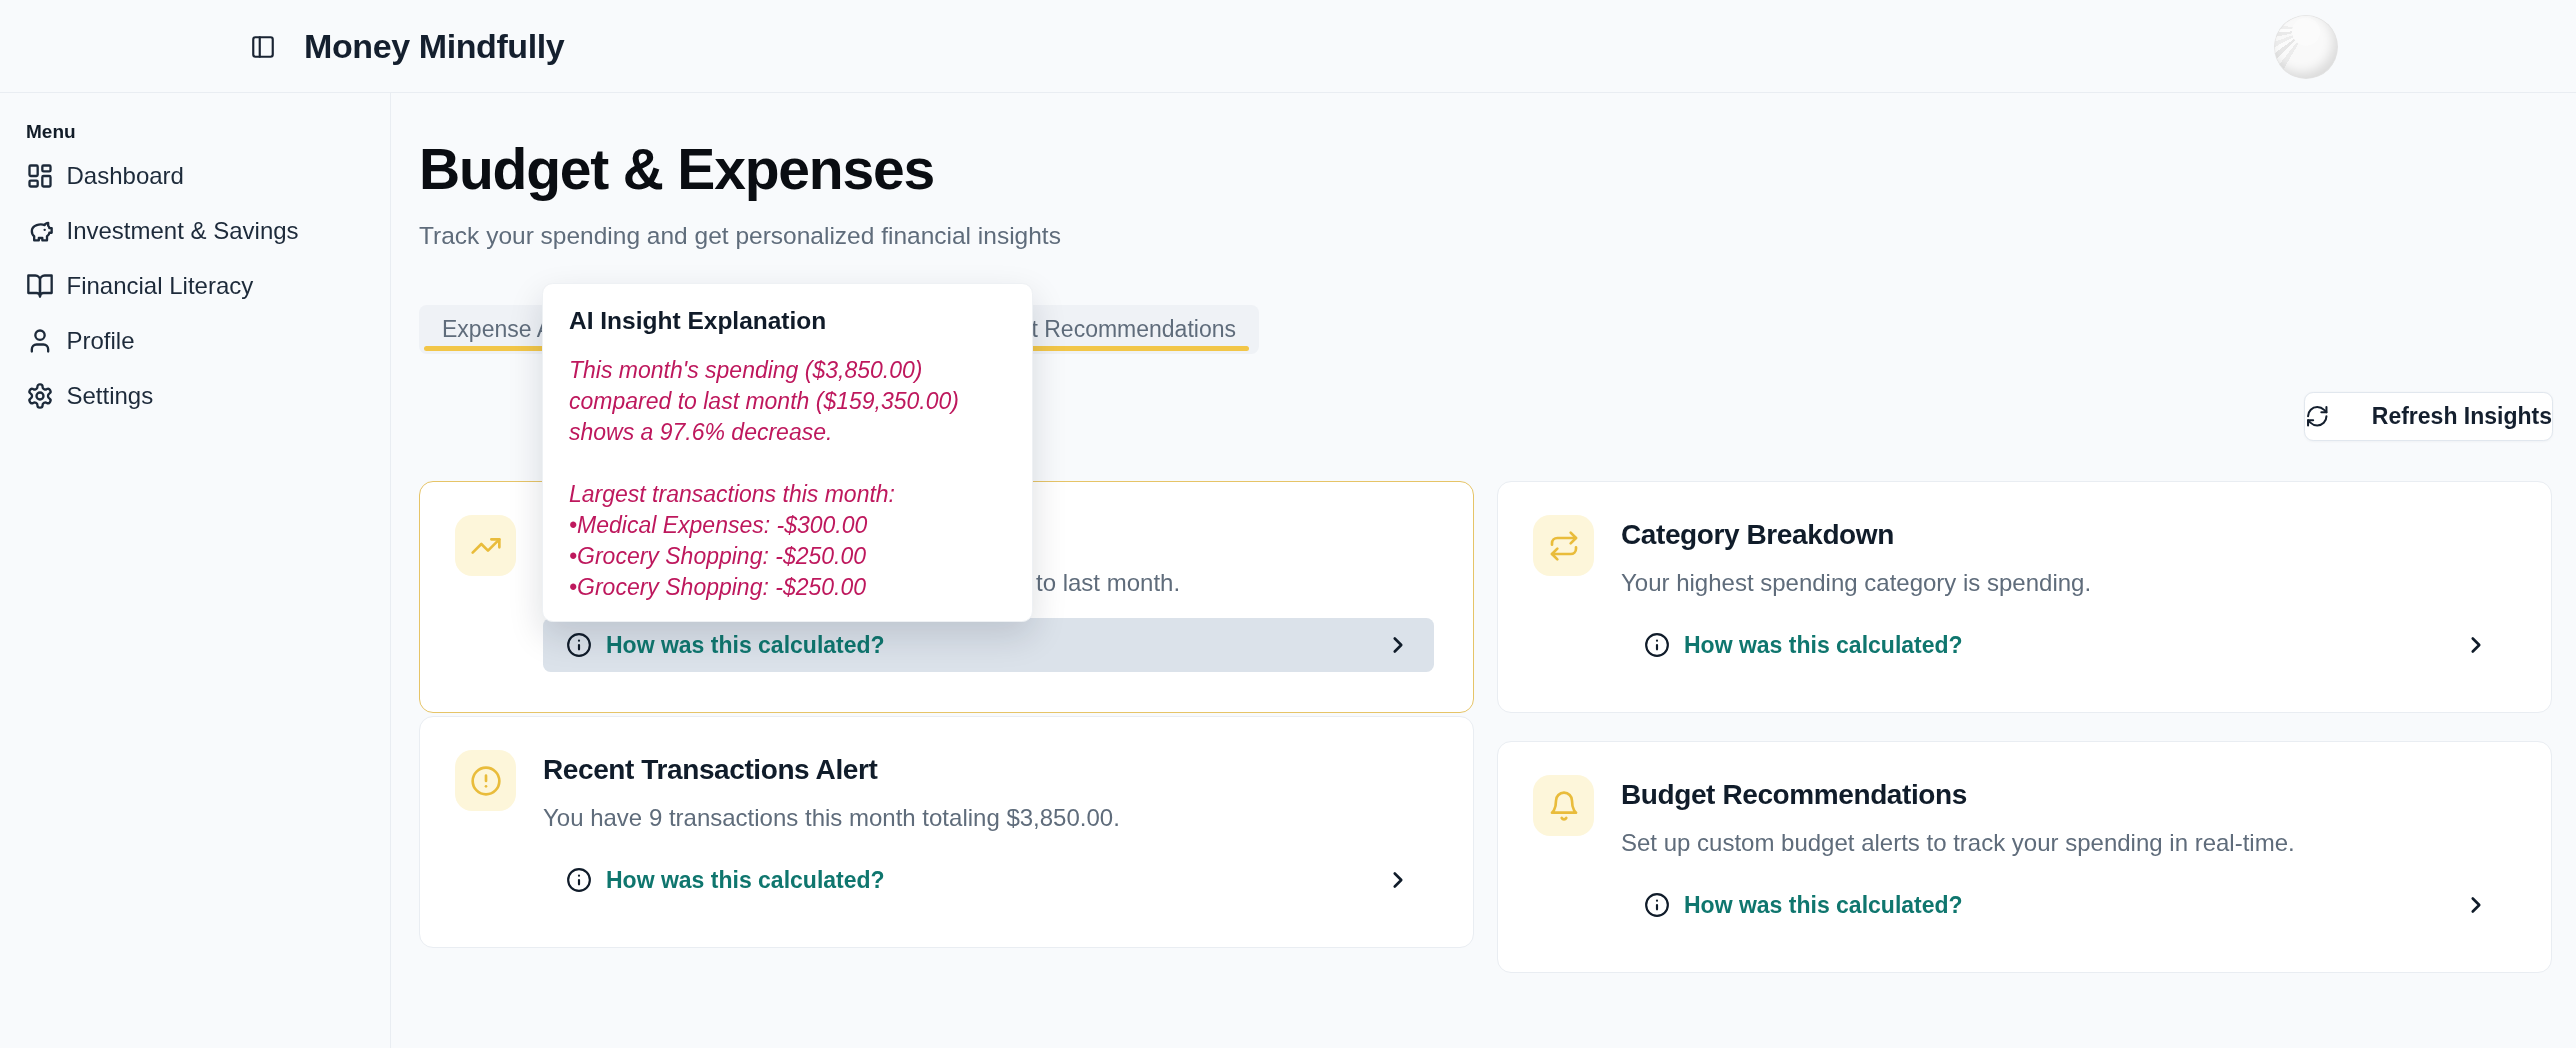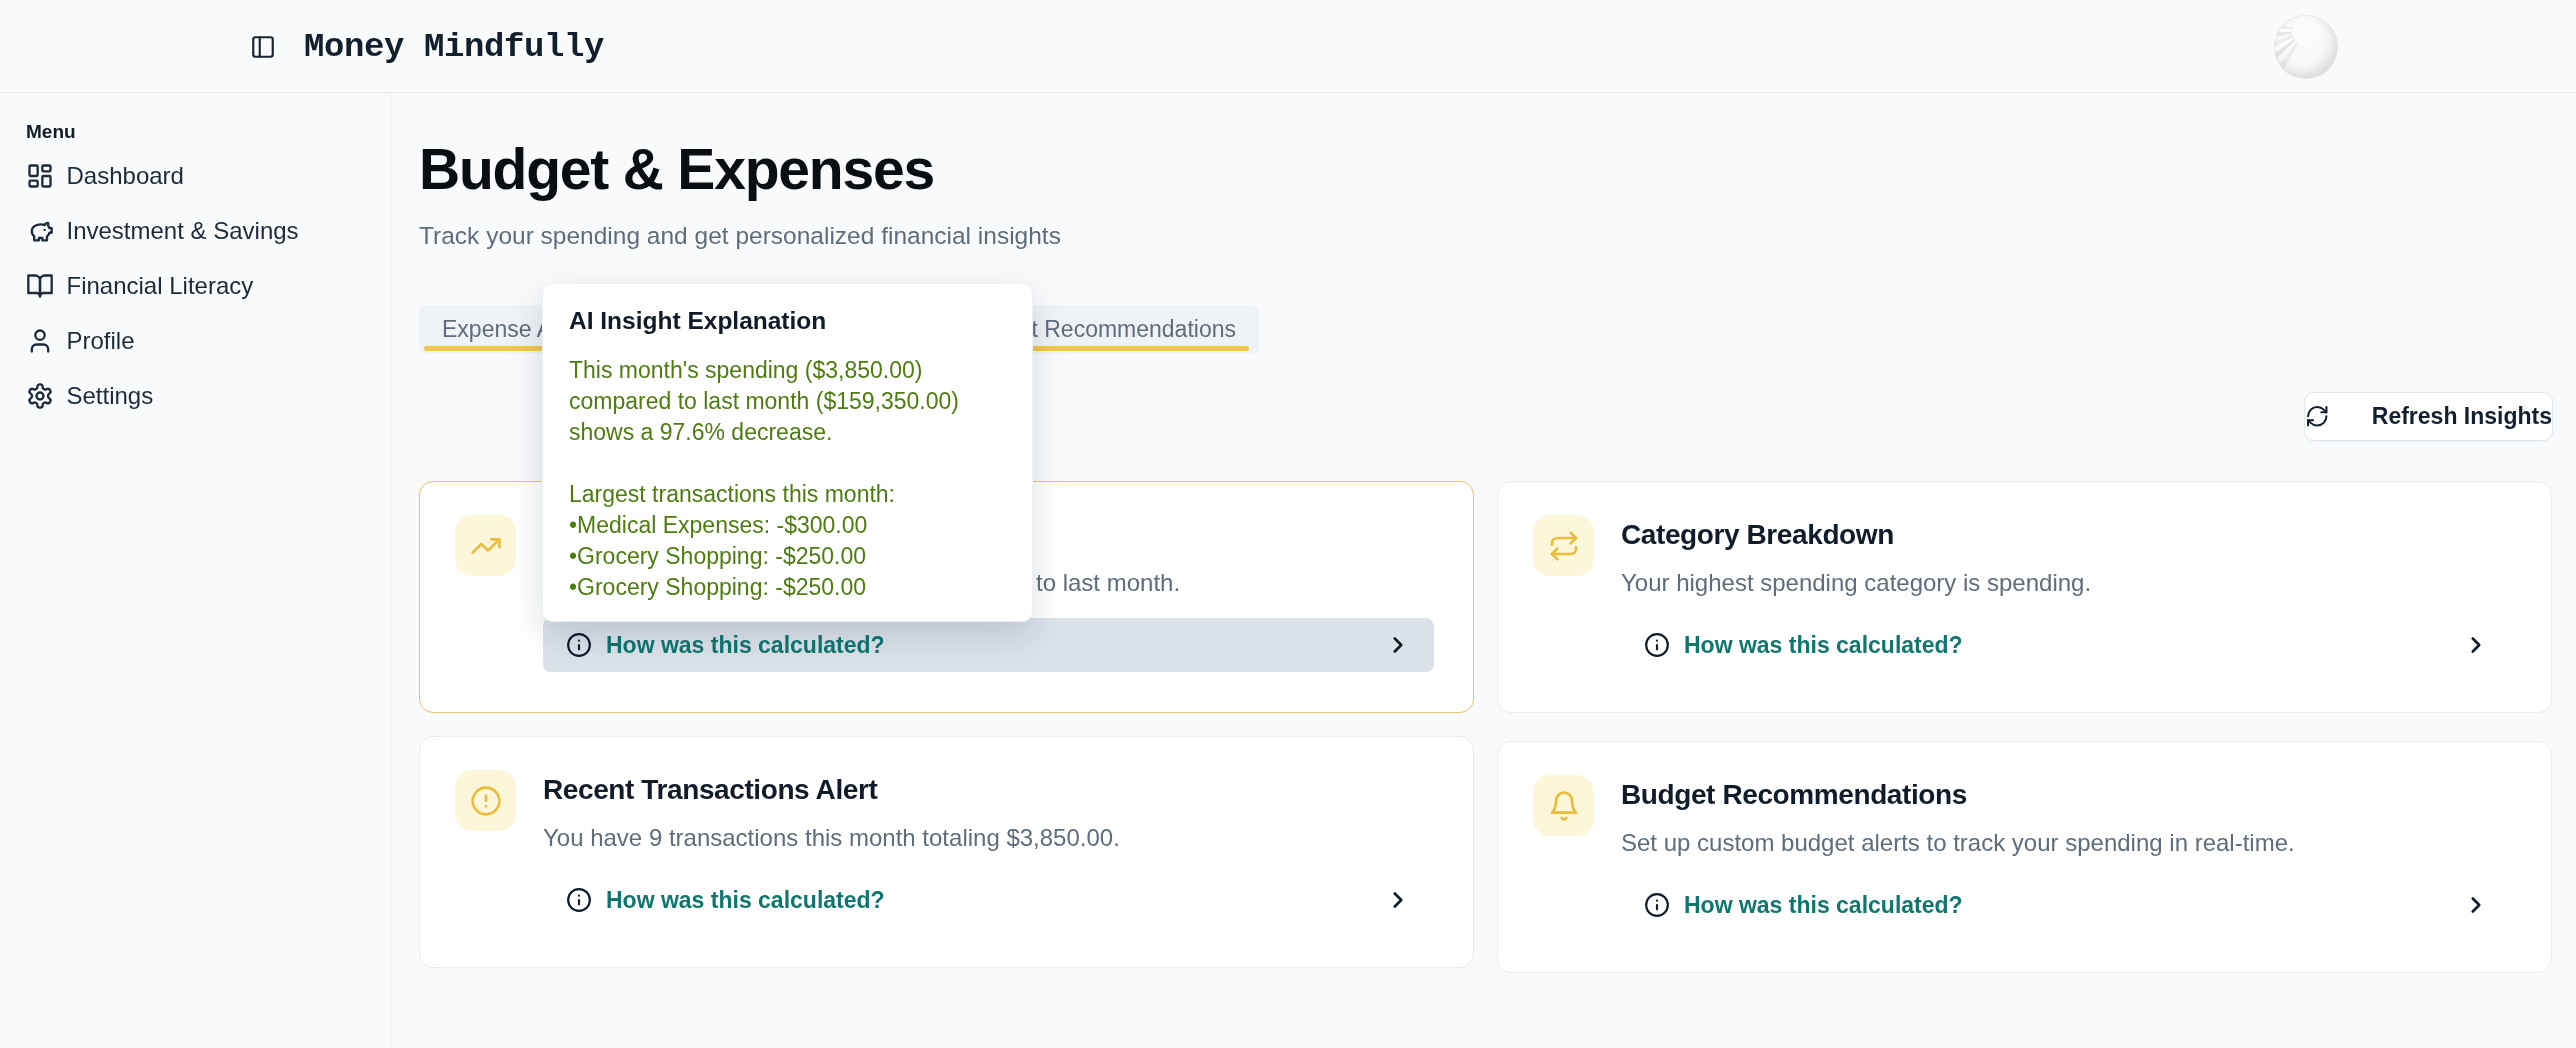--- a/index.html
+++ b/index.html
@@ -19,21 +19,21 @@
     border-bottom:1.5px solid #e9edf2;
   }
   .panel-toggle {
     position:absolute; left:244px; top:28px; width:37px; height:37px;
     background:transparent; border:none; cursor:pointer;
     display:flex; align-items:center; justify-content:center; color:#1a2433;
   }
   .app-title {
     position:absolute; left:304px; top:0; height:93px;
     display:flex; align-items:center;
-    font-size:34px; font-weight:800; color:#141f2e; letter-spacing:-0.4px;font-family:Liberation Mono, monospace;
+    font-size:34px; font-weight:800; color:#141f2e; letter-spacing:-0.4px;
   }
   .avatar {
     position:absolute; left:2274px; top:15.3px; width:64px; height:64px;
     border-radius:50%;
     background:
       radial-gradient(circle at 50% 26%, #fbfbfb 0 24%, rgba(255,255,255,0) 25%),
       conic-gradient(from 210deg at 50% 24%, #ececec 0 8deg, #fafafa 8deg 16deg, #e6e6e6 16deg 24deg, #fbfbfb 24deg 32deg, #ededed 32deg 40deg, #f8f8f8 40deg 48deg, #e9e9e9 48deg 56deg, #fcfcfc 56deg 64deg, #eeeeee 64deg 72deg, #f9f9f9 72deg 360deg),
       repeating-linear-gradient(171deg, #f7f7f7 0 7px, #d6d6d6 9.2px 12.3px, #f4f4f4 14.6px 18.4px);
     box-shadow: inset 0 0 0 0.8px #e3e3e3, inset -4.6px -6.1px 10.7px rgba(0,0,0,.12);
     overflow:hidden; cursor:pointer;
@@ -95,21 +95,21 @@
   .refresh-btn svg { width:24.5px; height:24.5px; }
 
   
   .card {
     position:absolute; width:1055px; height:232px;
     background:#ffffff; border:1.5px solid #e9edf2; border-radius:14px;
   }
   .card.accent { border-color:#e6c467;padding-left:44px; }
   .card-pos-1 { left:419px;  top:481px; }
   .card-pos-2 { left:1497px; top:481px; }
-  .card-pos-3 { left:419px;  top:736px; }
+  .card-pos-3 { left:419px;  top:716px; }
   .card-pos-4 { left:1497px; top:741px; }
 
   .card-icon {
     position:absolute; left:35px; top:33px; width:61px; height:61px;
     background:#fdf6da; border-radius:17px;
     display:flex; align-items:center; justify-content:center; color:#e9bc3b;
   }
   .card-icon svg { width:32px; height:32px; }
   .card-title {
     position:absolute; left:123px; top:37px;
@@ -131,21 +131,21 @@
   .card-link .chev { margin-left:auto; width:26px; height:26px; color:#101c2a; flex:0 0 auto; }
 
   
   .tooltip {
     position:absolute; left:542px; top:283px; width:491px; height:339px;
     background:#ffffff; border:0.8px solid #eef1f4; border-radius:10.7px;
     box-shadow:0 14px 35px rgba(15,23,42,.14);
     padding:23px 26px; z-index:50; overflow:hidden;
   }
   .tooltip-title { font-size:24.5px; font-weight:800; color:#101b29; margin-bottom:20px; }
-  .tooltip-body  { font-size:23px; color:#4d7c0f; line-height:31px; }
+  .tooltip-body  { font-size:23px; color:#be185d; line-height:31px;font-style:italic; }
   .tooltip-list  { margin-top:31px; }
   .tooltip-bullet::before { content:"\2022 "; }
 </style>
 </head>
 <body>
 
 <header class="header">
   <button class="panel-toggle">
     <span>
       <svg width="26" height="26" viewBox="0 0 24 24" fill="none" stroke="currentColor" stroke-width="2" stroke-linecap="round" stroke-linejoin="round">

